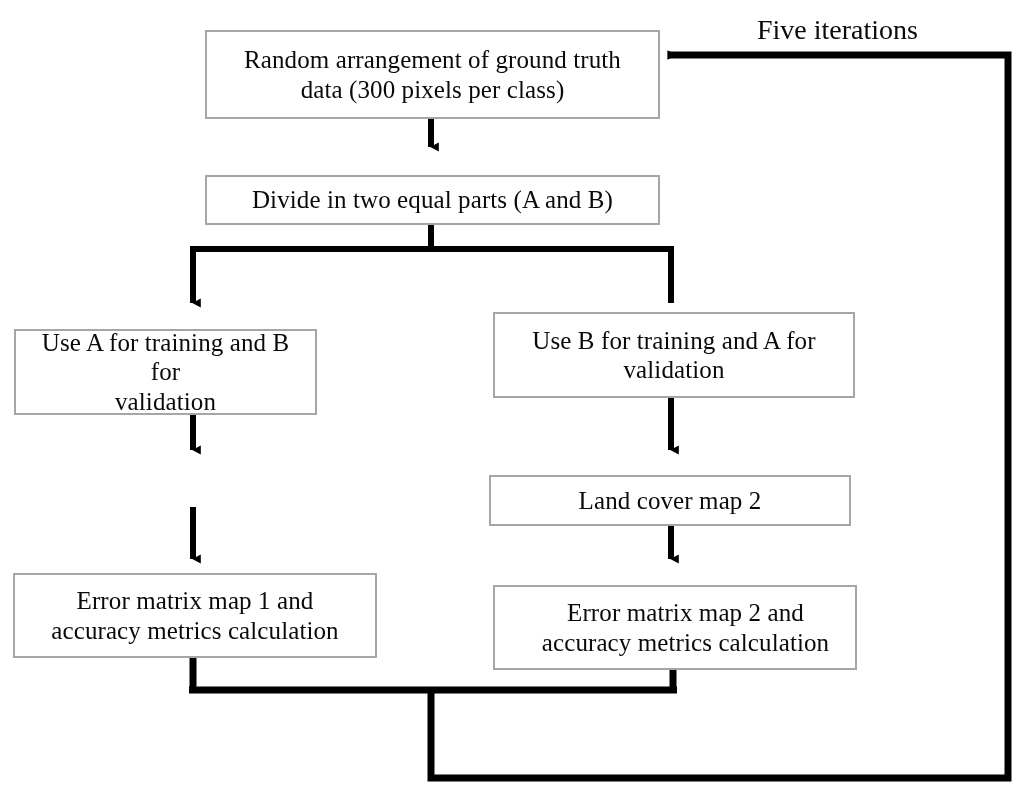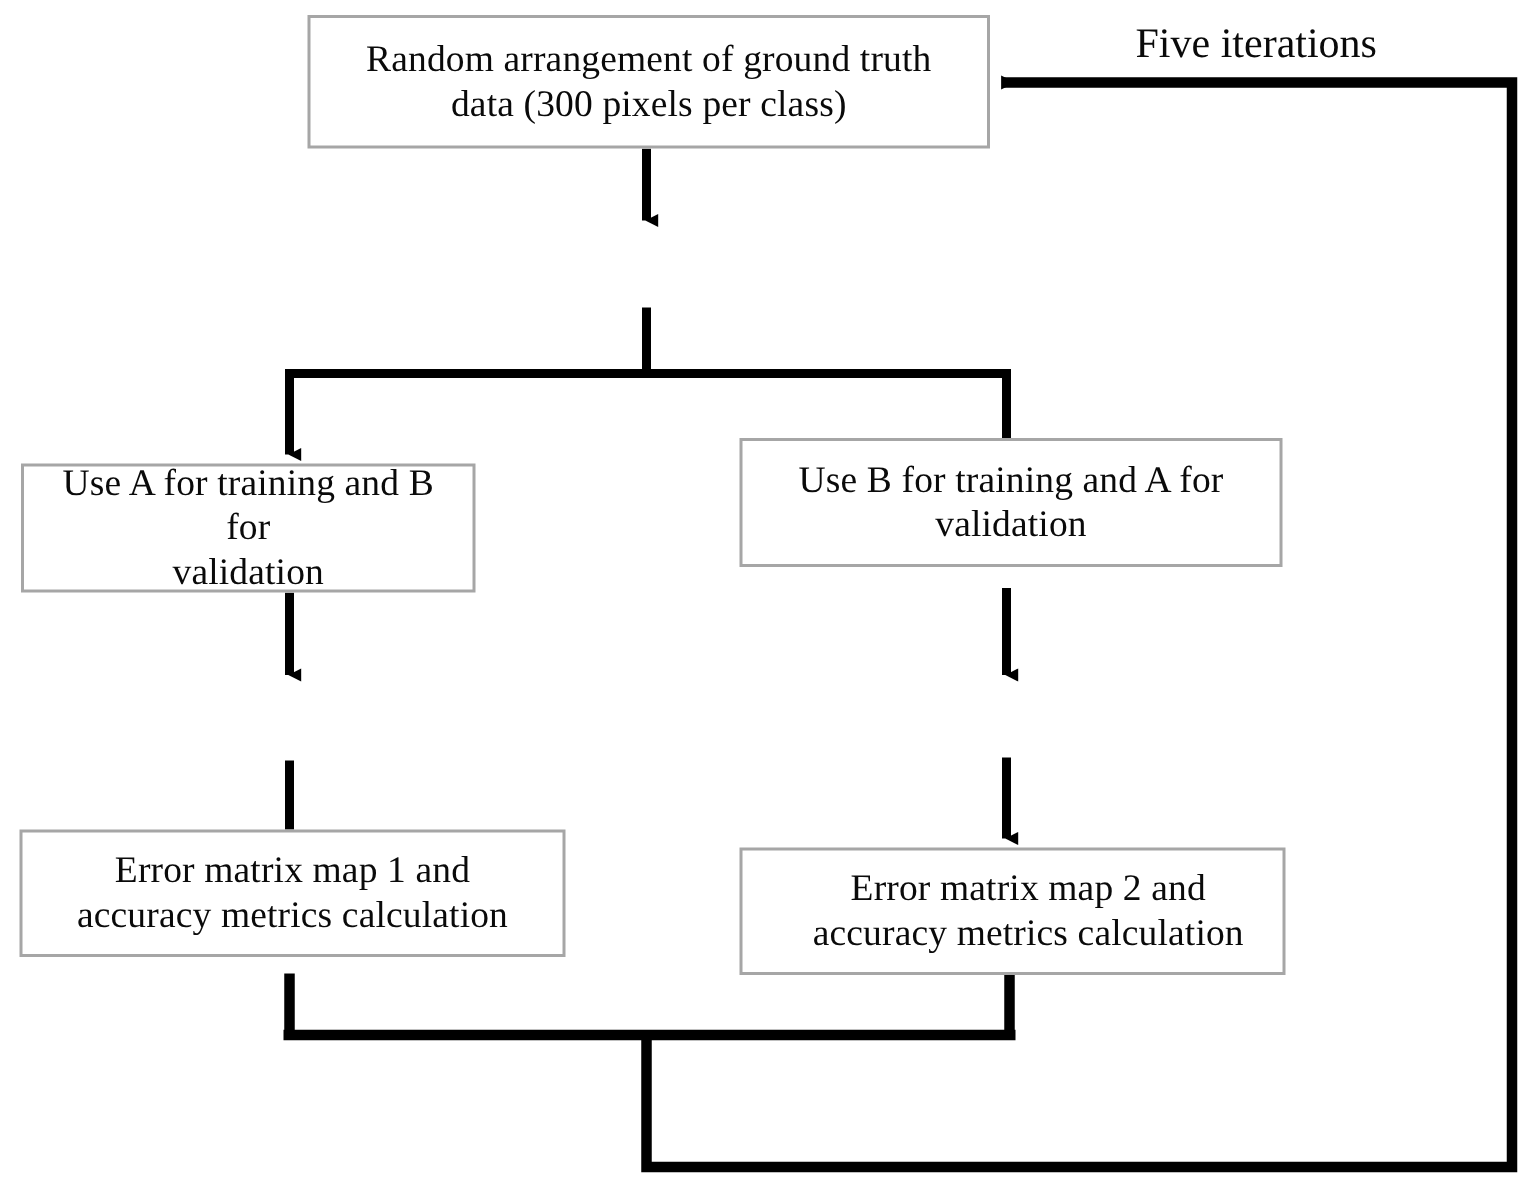--- a/index.html
+++ b/index.html
@@ -30,20 +30,21 @@
   }
   .node-box {
     position: absolute;
     box-sizing: border-box;
     background: #ffffff;
     border: 2px solid #a6a6a6;
     display: flex;
     align-items: center;
     justify-content: center;
     text-align: center;
+    margin-top: 20px;
   }
   .node-label {
     display: block;
     color: #0a0a0a;
     font-size: 25px;
     line-height: 1.18;
     letter-spacing: 0.1px;
     padding: 0 8px;
     white-space: pre-line;
   }
@@ -90,32 +91,38 @@
     <line x1="189" y1="690" x2="677" y2="690" stroke="#000000" stroke-width="7"></line>
 
     <path d="M431,687 L431,778 L1008,778 L1008,55 L668,55" fill="none" stroke="#000000" stroke-width="7" marker-end="url(#arrowLeft)"></path>
   </svg>
 
   <div class="node-box" style="left:205px; top:10px; width:455px; height:89px;">
     <span class="node-label">Random arrangement of ground truth
 data (300 pixels per class)</span>
   </div>
 
+  <div class="node-box" style="left:205px; top:155px; width:455px; height:50px;">
+    <span class="node-label">Divide in two equal parts (A and B)</span>
+  </div>
 
   <div class="node-box" style="left:14px; top:309px; width:303px; height:86px;">
     <span class="node-label">Use A for training and B for
 validation</span>
   </div>
 
   <div class="node-box" style="left:493px; top:292px; width:362px; height:86px;">
     <span class="node-label">Use B for training and A for
 validation</span>
   </div>
 
 
+  <div class="node-box" style="left:489px; top:455px; width:362px; height:51px;">
+    <span class="node-label">Land cover map 2</span>
+  </div>
 
   <div class="node-box" style="left:13px; top:553px; width:364px; height:85px;">
     <span class="node-label">Error matrix map 1 and
 accuracy metrics calculation</span>
   </div>
 
   <div class="node-box" style="left:493px; top:565px; width:364px; height:85px;padding-left:21px;">
     <span class="node-label">Error matrix map 2 and
 accuracy metrics calculation</span>
   </div>

